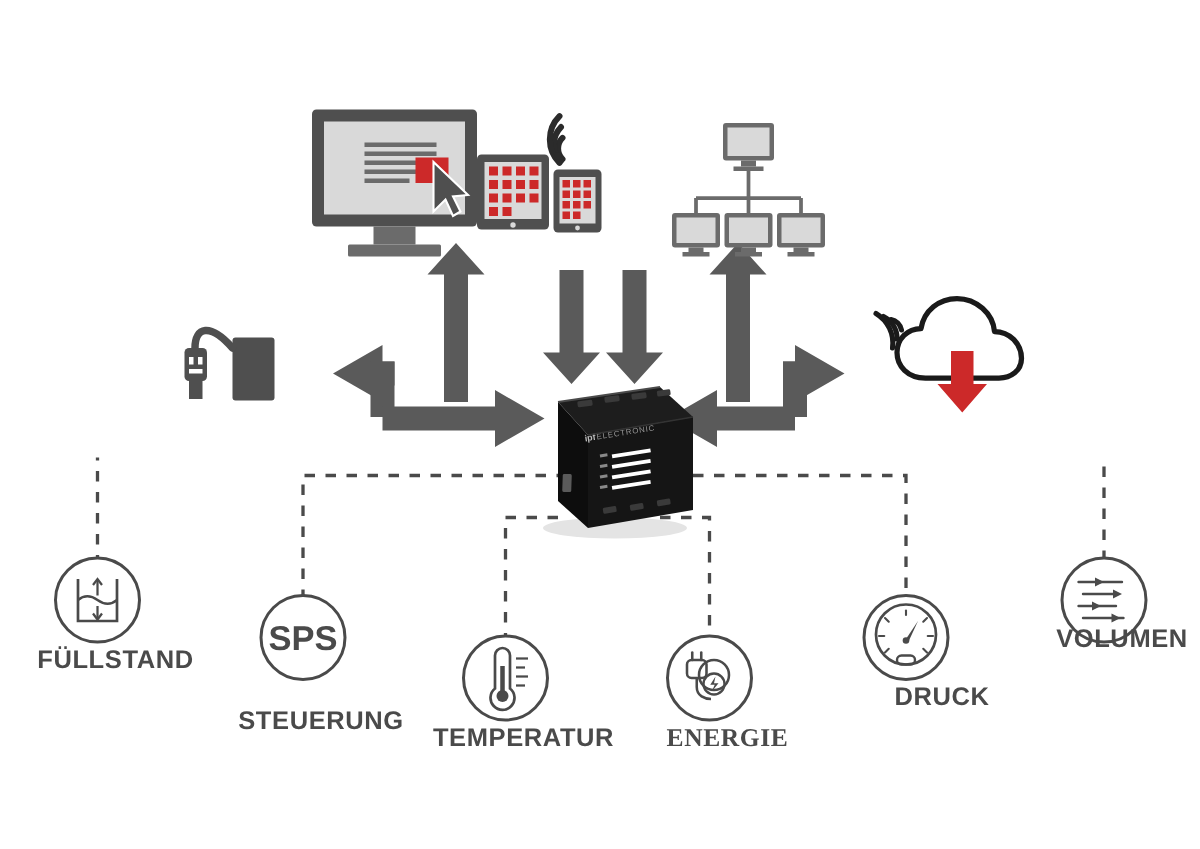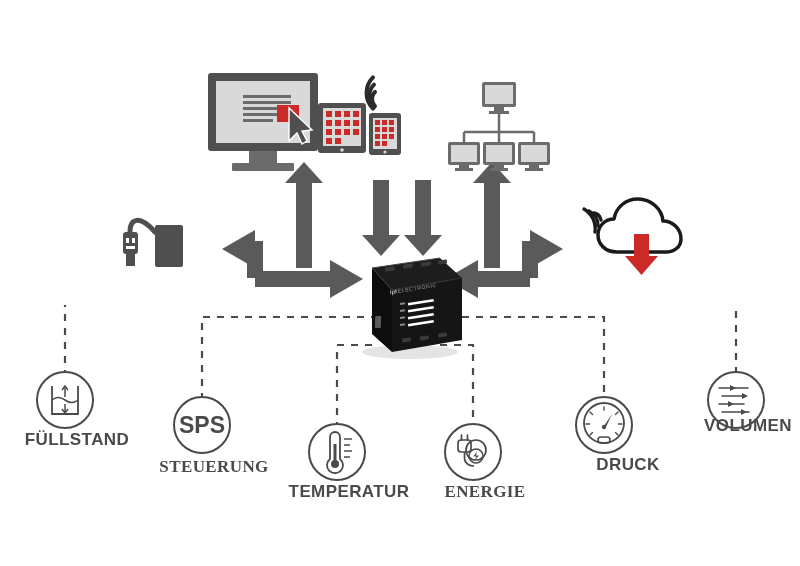--- a/index.html
+++ b/index.html
@@ -383,19 +383,19 @@
       <g fill="#4a4a4a">
         <path d="M 730 385 L 736 388 L 730 391 Z"></path>
         <path d="M 742 393 L 748 396 L 742 399 Z"></path>
         <path d="M 728 401 L 734 404 L 728 407 Z"></path>
         <path d="M 741 409 L 747 412 L 741 415 Z"></path>
       </g>
     </g>
   </svg>
 
   <div class="sensor-label" style="left:65px; top:430px;">FÜLLSTAND</div>
-  <div class="sensor-label" style="left:202px; top:457px;font-family:Liberation Serif, serif;">STEUERUNG</div>
+  <div class="sensor-label" style="left:202px; top:471px;">STEUERUNG</div>
   <div class="sensor-label" style="left:337px; top:482px;">TEMPERATUR</div>
   <div class="sensor-label" style="left:473px; top:482px;font-family:Liberation Serif, serif;">ENERGIE</div>
   <div class="sensor-label" style="left:616px; top:455px;">DRUCK</div>
   <div class="sensor-label" style="left:736px; top:416px;">VOLUMEN</div>
 
 </div>
 
 </body></html>

